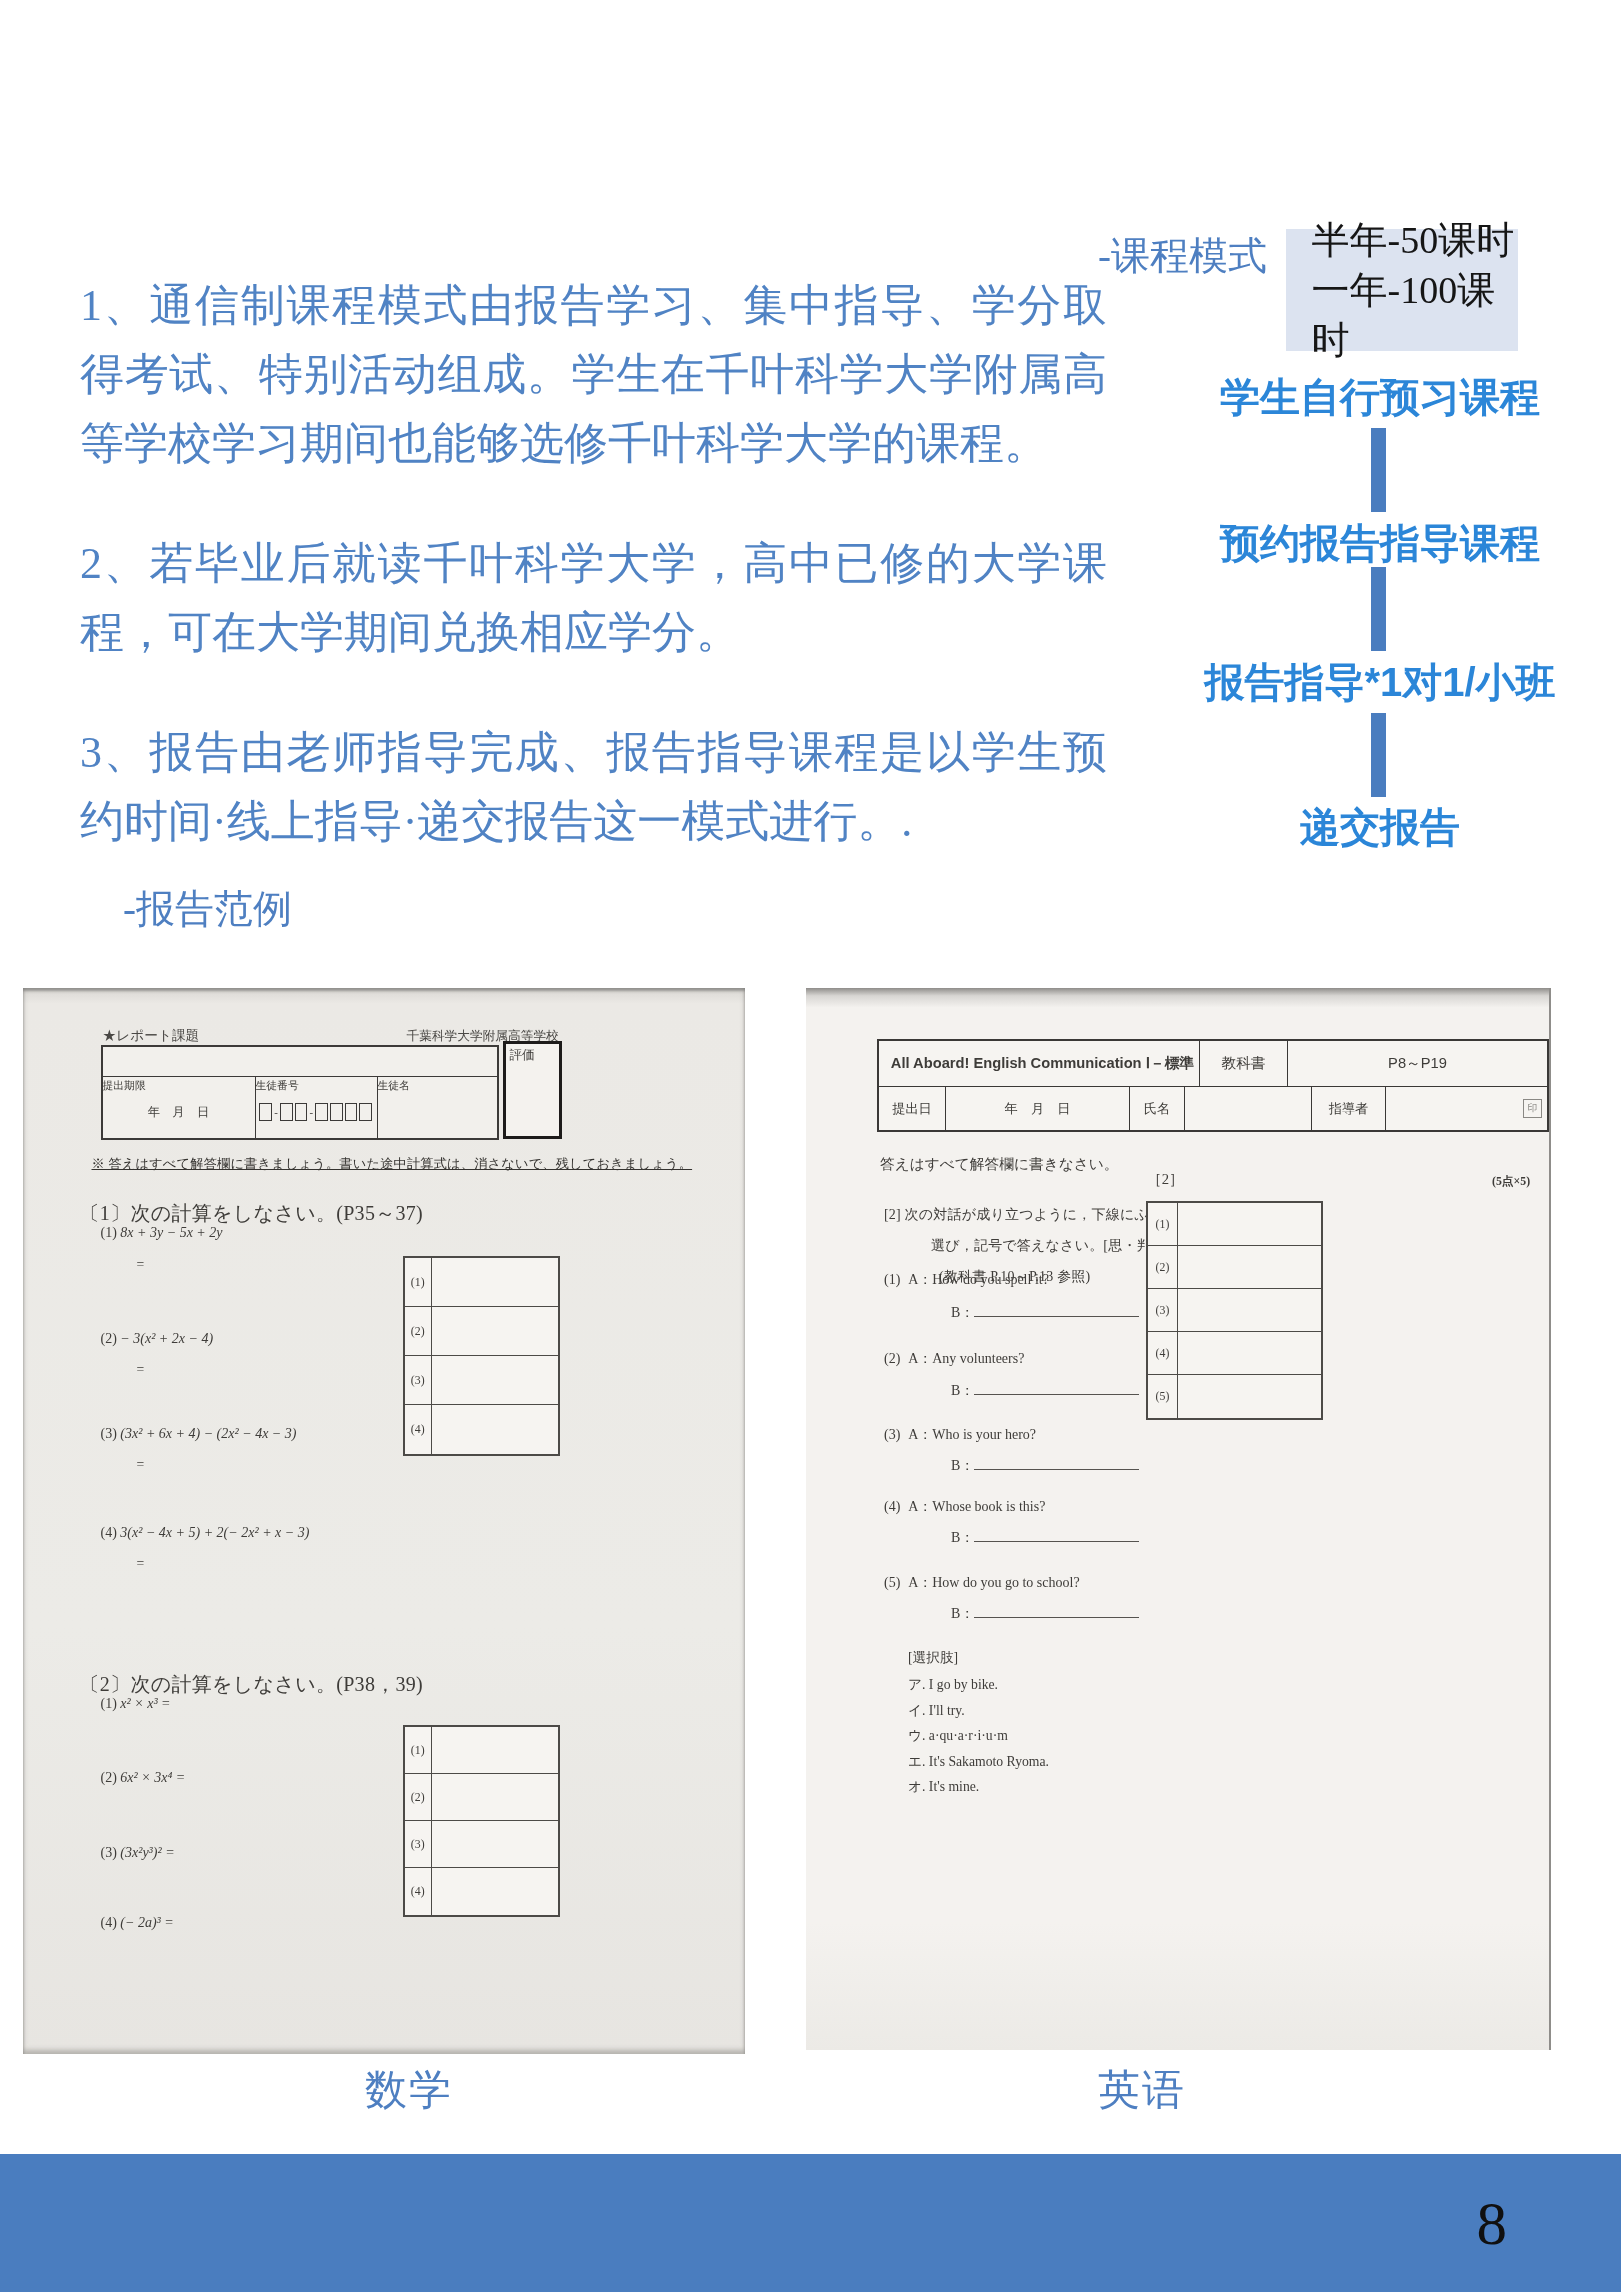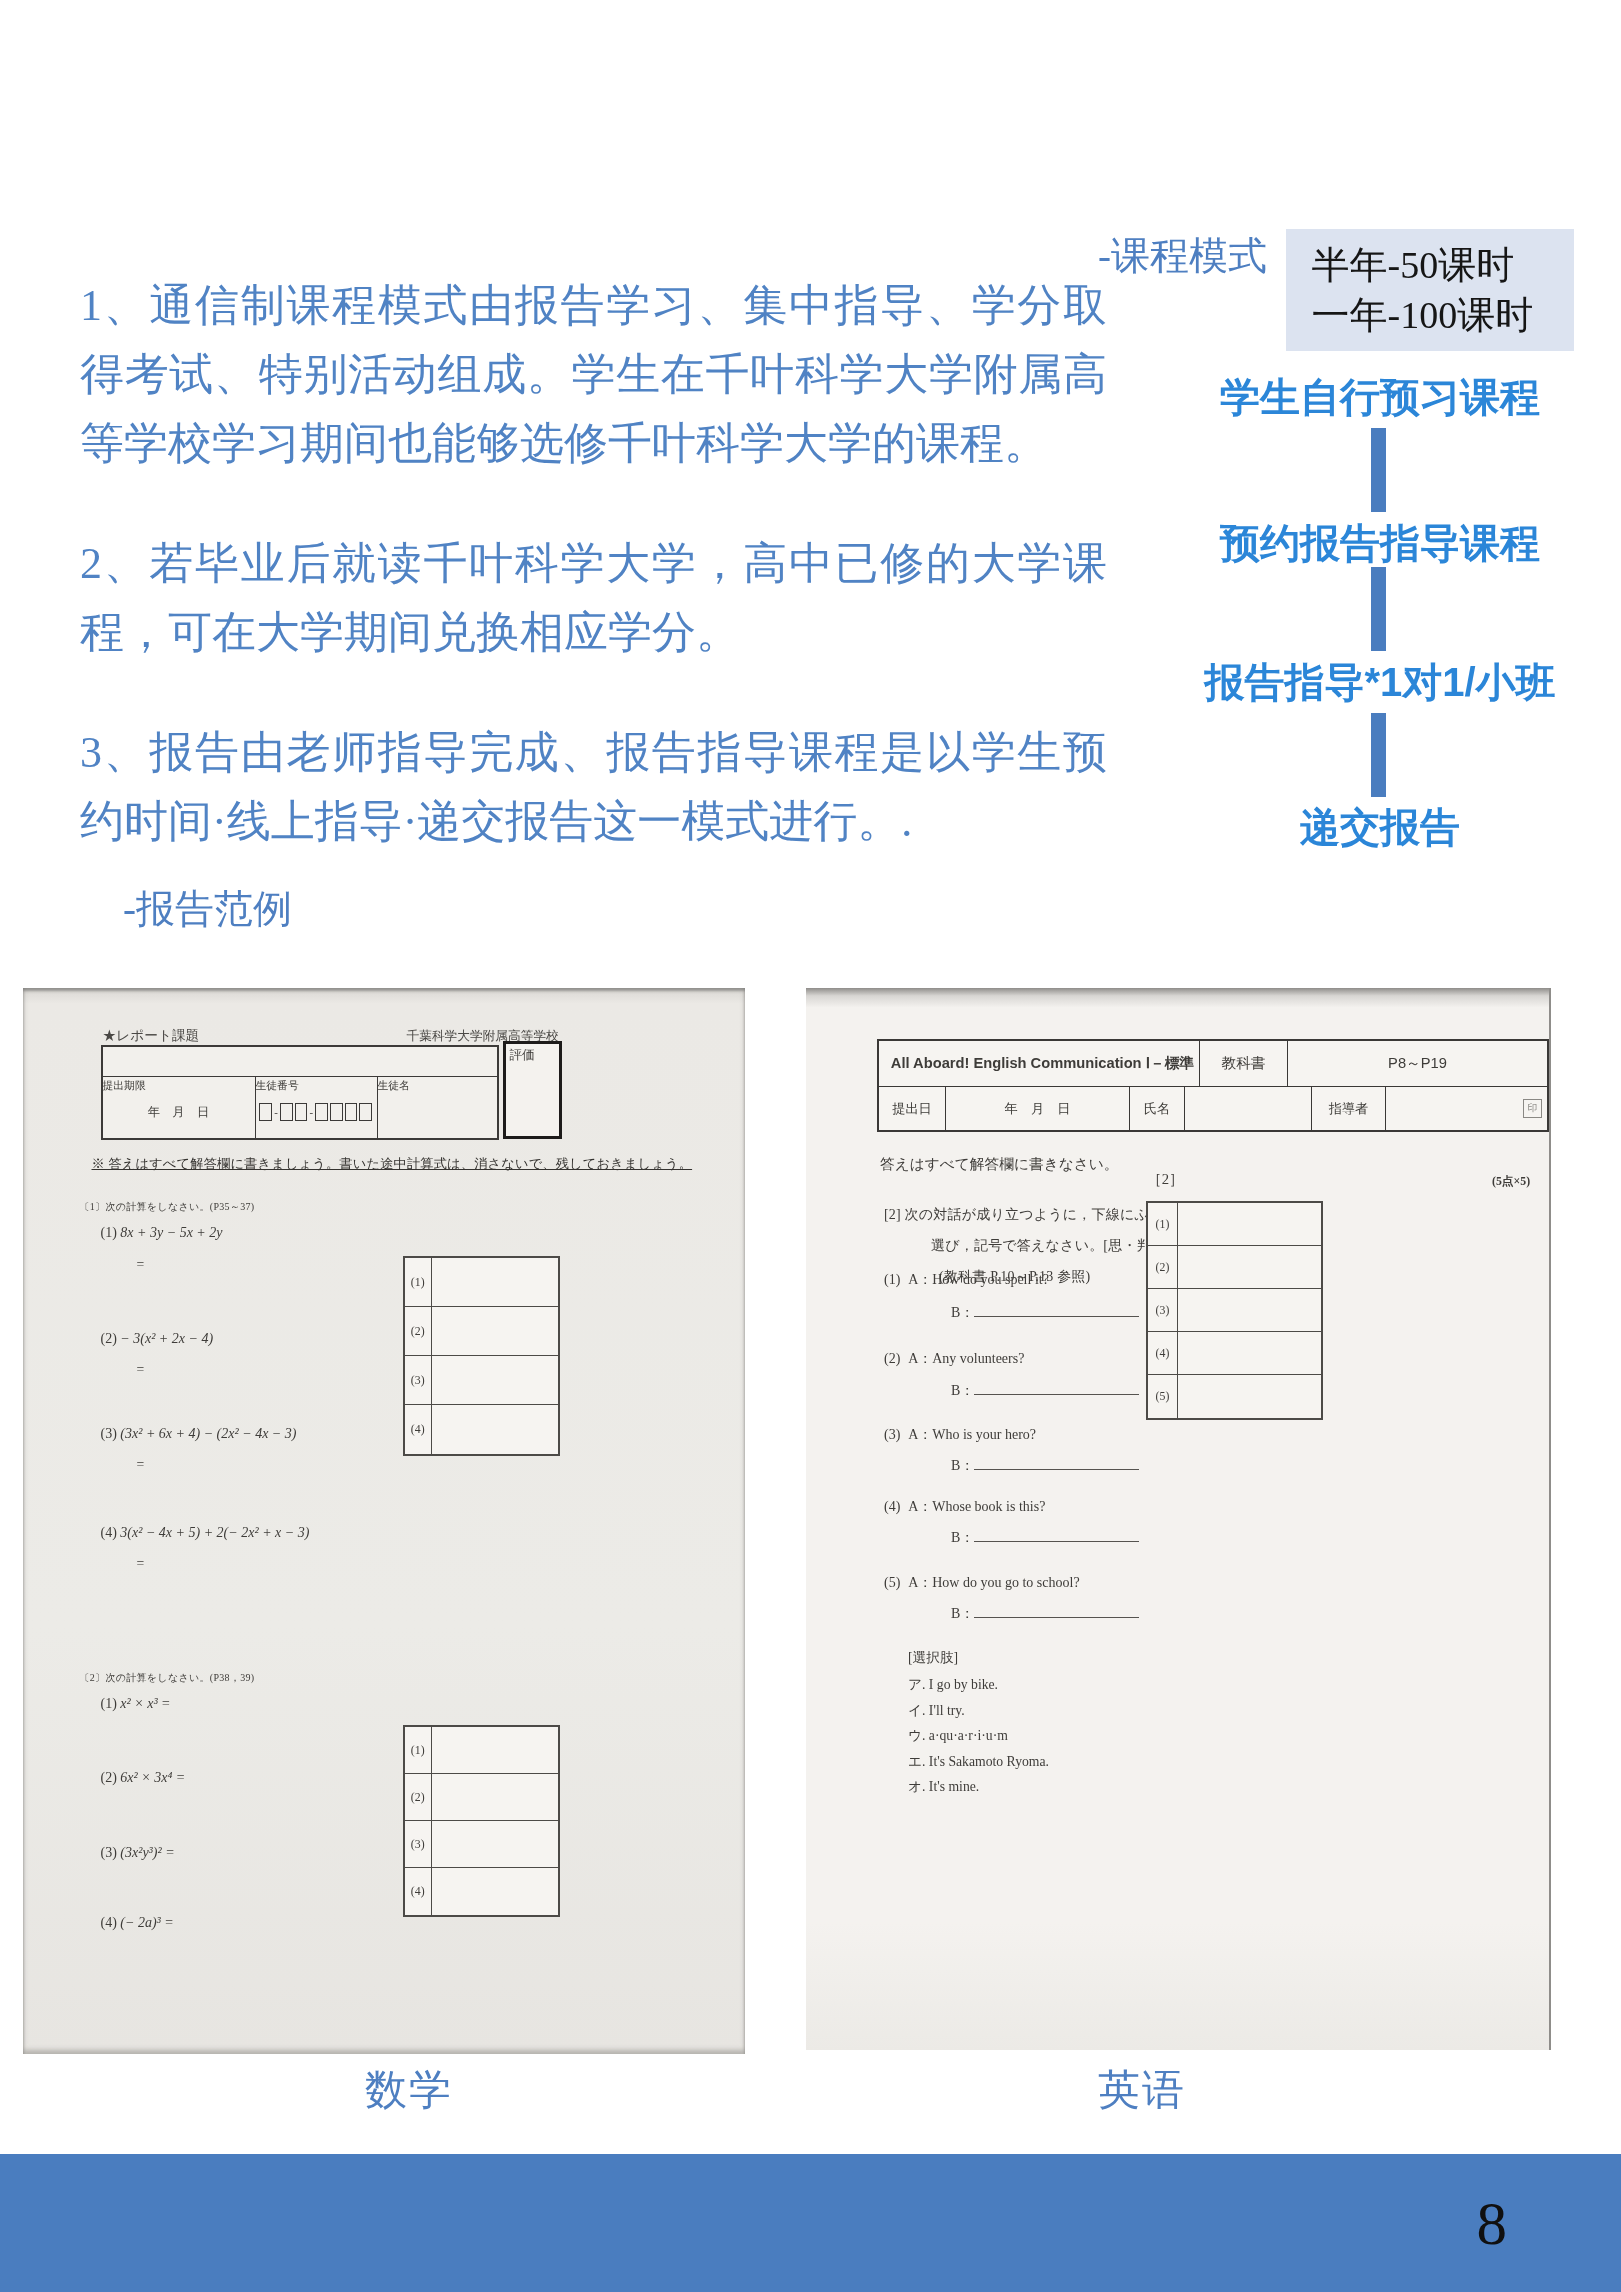--- a/index.html
+++ b/index.html
@@ -8,21 +8,21 @@
 
   
   .title{position:absolute;left:102px;top:137px;font-size:65px;color:#4e7fc1;
          letter-spacing:3.9px;font-weight:500;}
   .intro{position:absolute;left:80px;top:271px;width:1027px;color:#5083c4;
          font-size:44px;line-height:69px;text-align:justify;}
   .intro p{margin:0;}
   .intro p + p{margin-top:51px;}
 
   .course-mode-label{position:absolute;left:1098px;top:229px;font-size:39px;color:#4e7fc1;}
-  .hours-box{position:absolute;left:1286px;top:229px;width:288px;height:122px;
+  .hours-box{position:absolute;left:1286px;top:229px;width:232px;height:122px;
              background:#dce3f0;color:#161616;font-size:38px;line-height:50px;
              display:flex;flex-direction:column;justify-content:center;padding-left:25.5px;
              box-sizing:border-box;}
 
   .flow-step{position:absolute;left:1125px;width:510px;text-align:center;
              font-family:"Liberation Sans","DejaVu Sans",sans-serif;font-weight:bold;
              font-size:40px;color:#2b86d8;}
   .flow-bar{position:absolute;left:1371px;width:14.7px;background:#4a7dbf;}
 
   .report-label{position:absolute;left:123px;top:882px;font-size:39px;color:#4e7fc1;}
@@ -53,21 +53,21 @@
   .idboxes{position:absolute;left:3.9px;top:25.5px;display:flex;align-items:center;gap:2px;}
   .idboxes .bx{width:10.8px;height:16.7px;border:1px solid #3c3a38;display:inline-block;}
   .idboxes .dash{font-size:10.8px;}
 
   .m-eval{left:480px;top:53px;width:59px;height:98px;border:3.9px solid #1d1b1a;
           font-size:12.7px;padding:2.9px 3.9px;box-sizing:border-box;background:#f4f2ee;}
 
   .m-note{left:69px;top:167px;width:635px;font-size:13.2px;letter-spacing:0.2px;
           text-decoration:underline;white-space:nowrap;color:#34322f;}
 
-  .m-sec{font-size:10px;letter-spacing:0.3px;text-align:center;}
+  .m-sec{font-size:20px;letter-spacing:0.3px;text-align:center;}
   .m-prob{font-size:14px;}
   .m-prob i{font-family:"Liberation Serif",serif;}
   .m-eq{font-size:13.7px;}
 
   .ans-table{border:2px solid #4c4a47;background:#f6f4f1;}
   .ans-row{display:flex;border-bottom:1px solid #4c4a47;box-sizing:border-box;}
   .ans-row:last-child{border-bottom:none;}
   .ans-no{width:26.5px;border-right:1px solid #4c4a47;display:flex;align-items:center;
           justify-content:center;font-size:11.8px;}
   .ans-cell{flex:1;}

